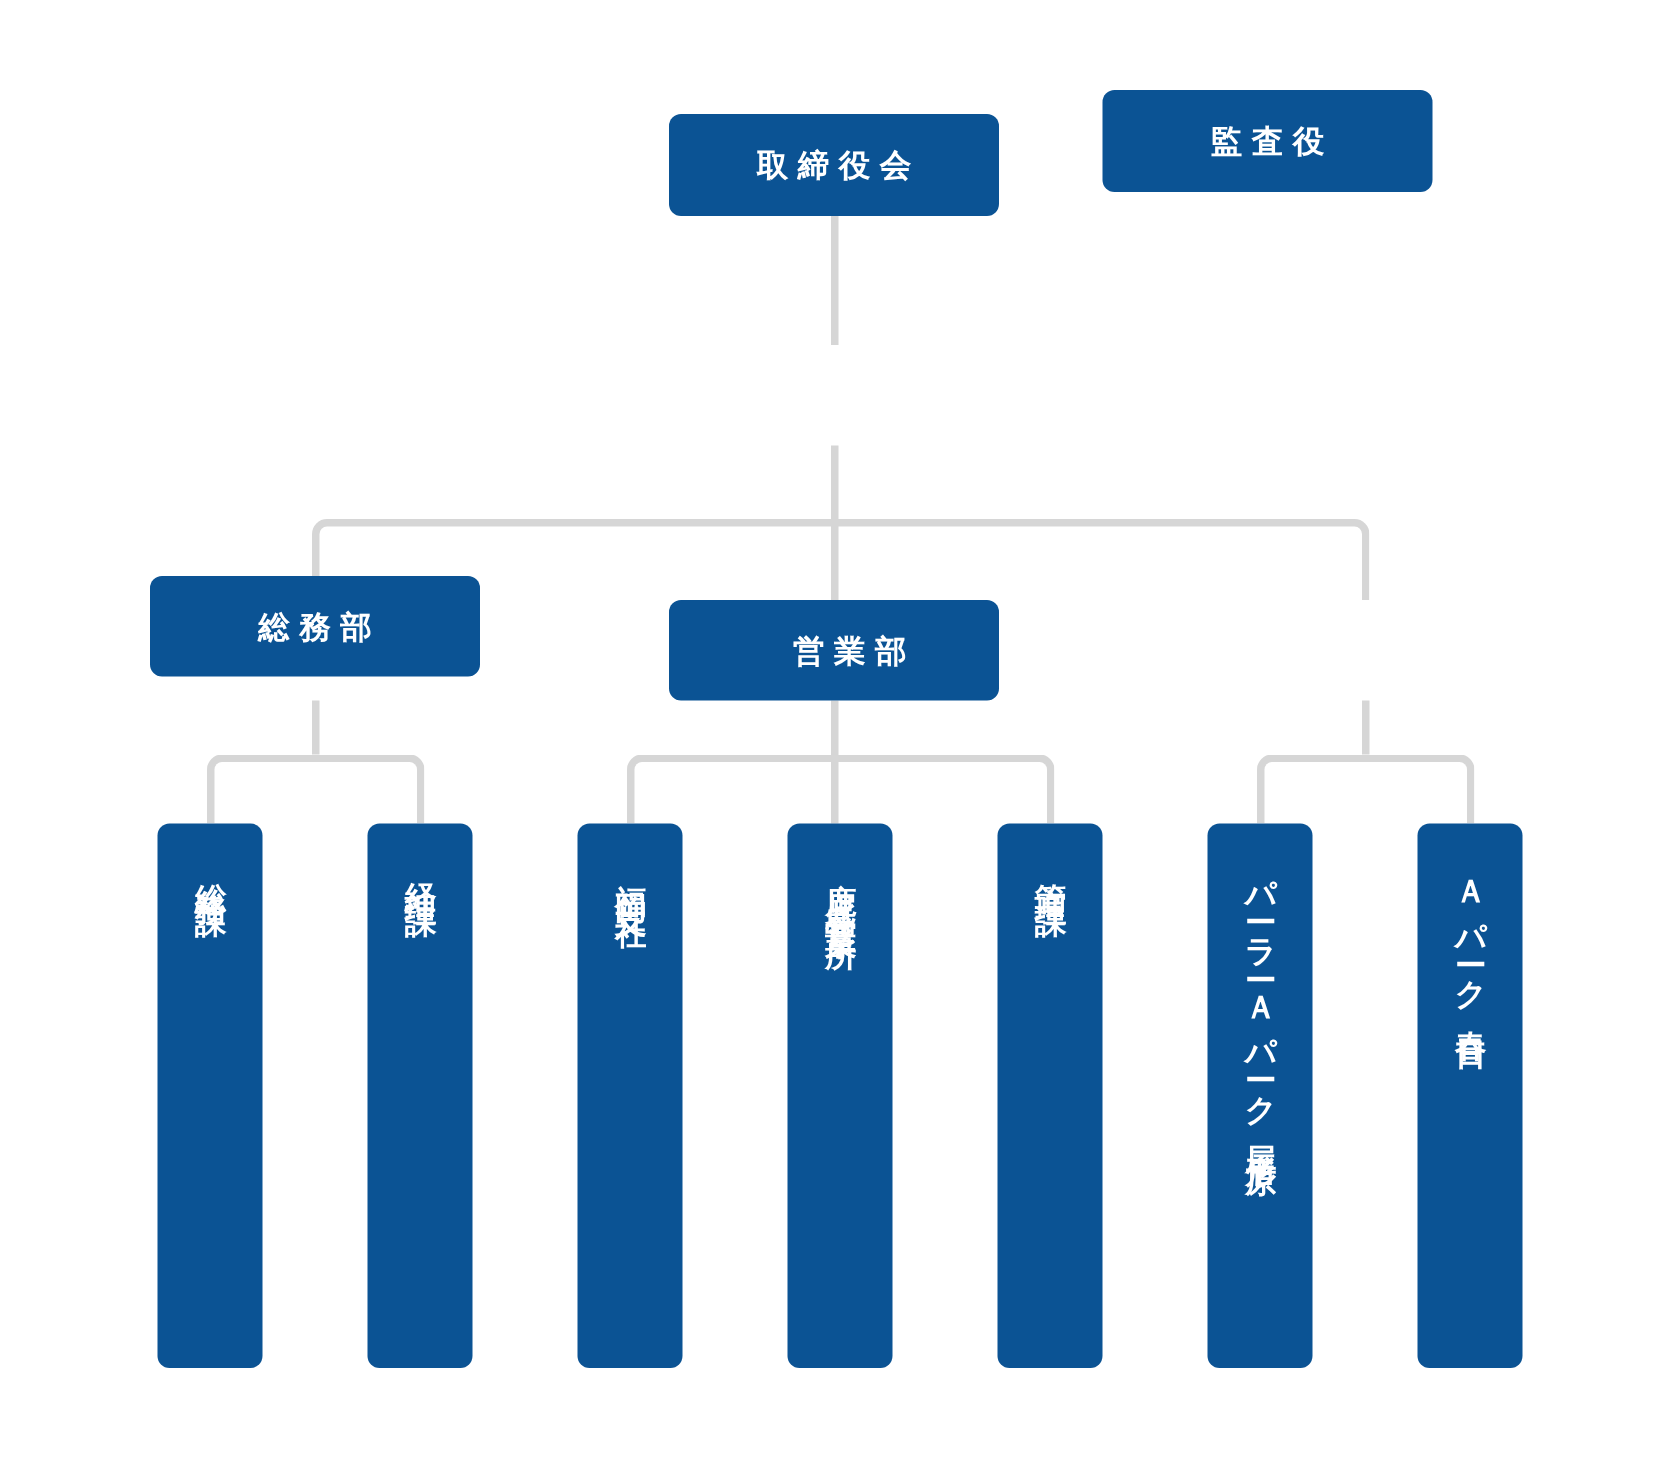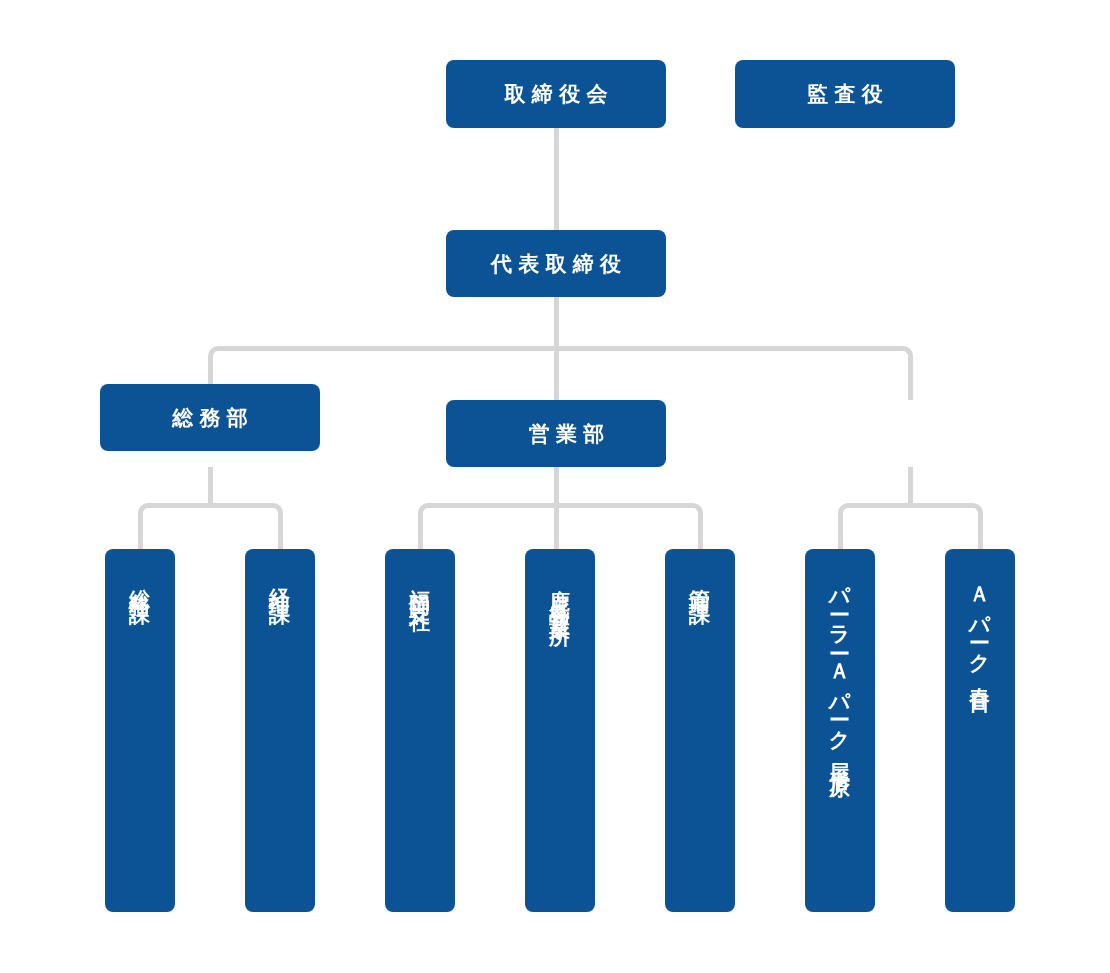--- a/index.html
+++ b/index.html
@@ -77,30 +77,27 @@
 
   <div class="stem" style="left:208px; top:467px; height:36px;"></div>
   <div class="bracket" style="left:138px; top:503px; width:145px; height:46px;"></div>
 
   <div class="stem" style="left:554px; top:467px; height:82px;"></div>
   <div class="bracket" style="left:418px; top:503px; width:285px; height:46px;"></div>
 
   <div class="stem" style="left:908px; top:467px; height:36px;"></div>
   <div class="bracket" style="left:838px; top:503px; width:145px; height:46px;"></div>
 
-  <div class="node h" style="left:446px; top:60px; height:68px;">
+  <div class="node h" style="left:446px; top:76px; height:68px;">
     <span class="label">取締役会</span>
   </div>
   <div class="node h" style="left:735px; top:60px; height:68px;text-align:center;">
     <span class="label">監査役</span>
   </div>
 
-  <div class="node h" style="left:446px; top:230px;">
-    <span class="label">代表取締役</span>
-  </div>
 
   <div class="node h" style="left:100px; top:384px;">
     <span class="label">総務部</span>
   </div>
   <div class="node h" style="left:446px; top:400px;padding-left:21px;">
     <span class="label">営業部</span>
   </div>
 
   <div class="node v" style="left:105px;">
     <span class="label">総務課</span>

